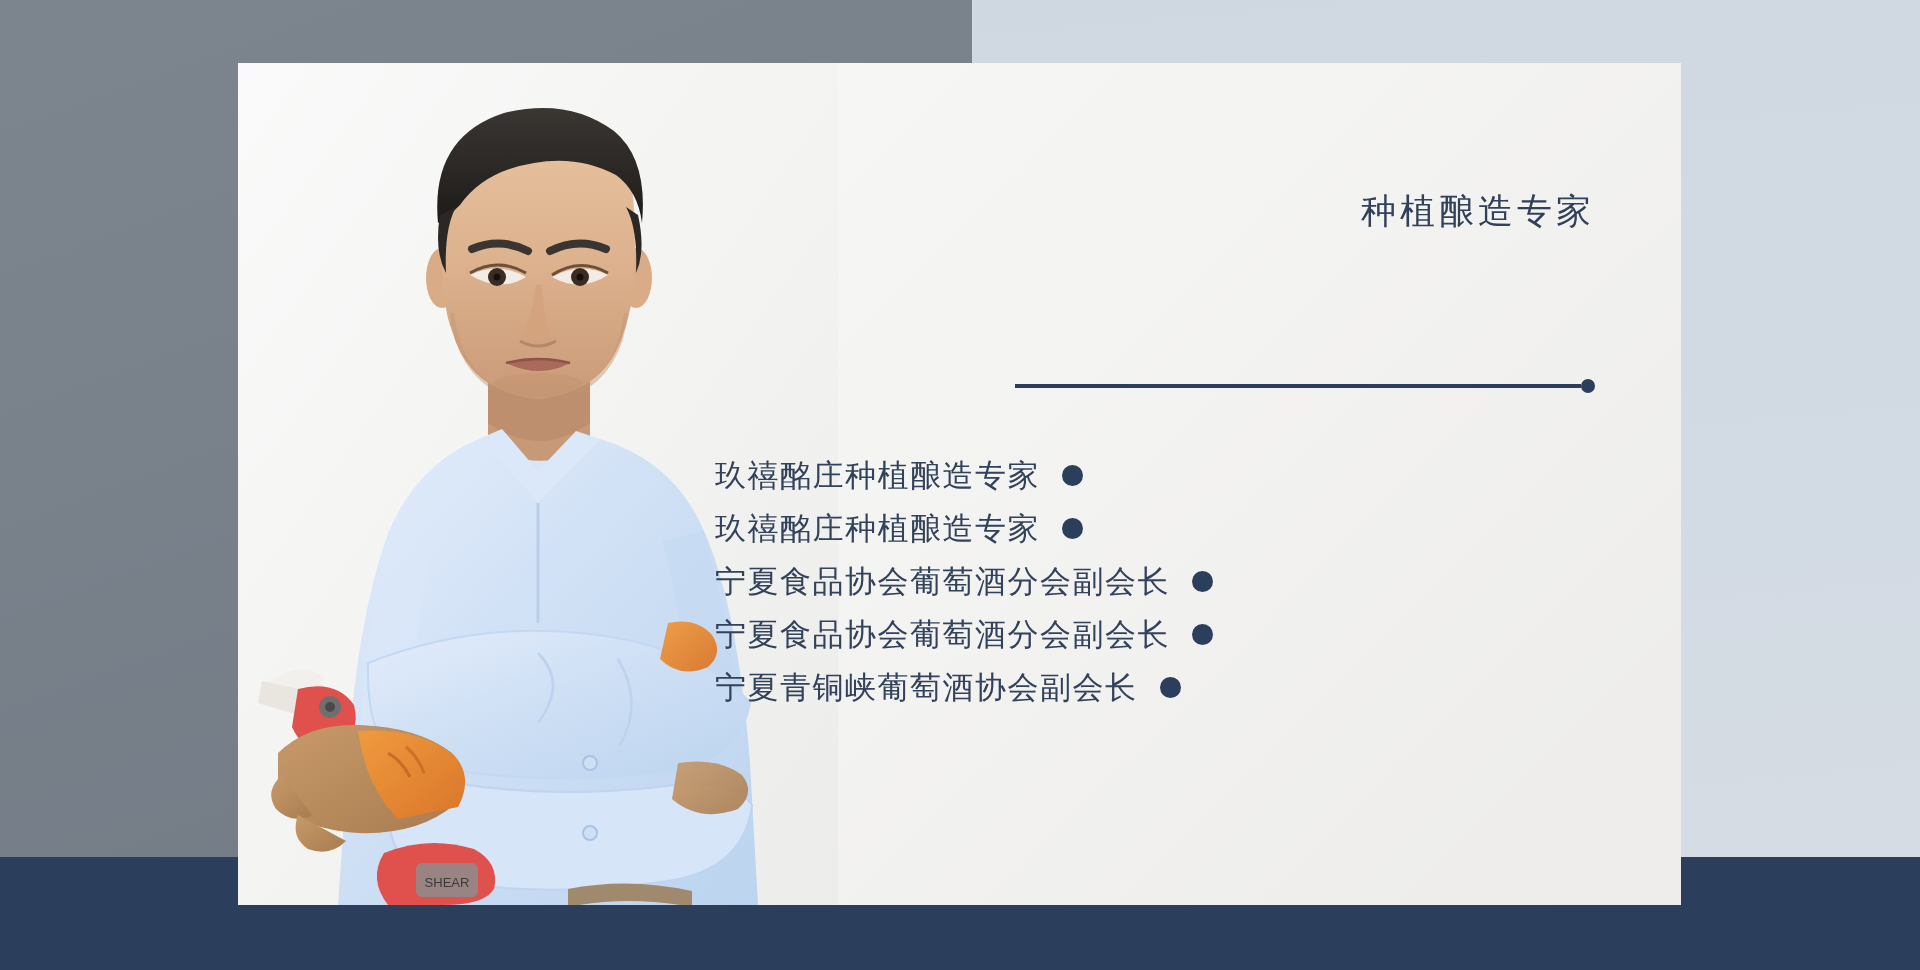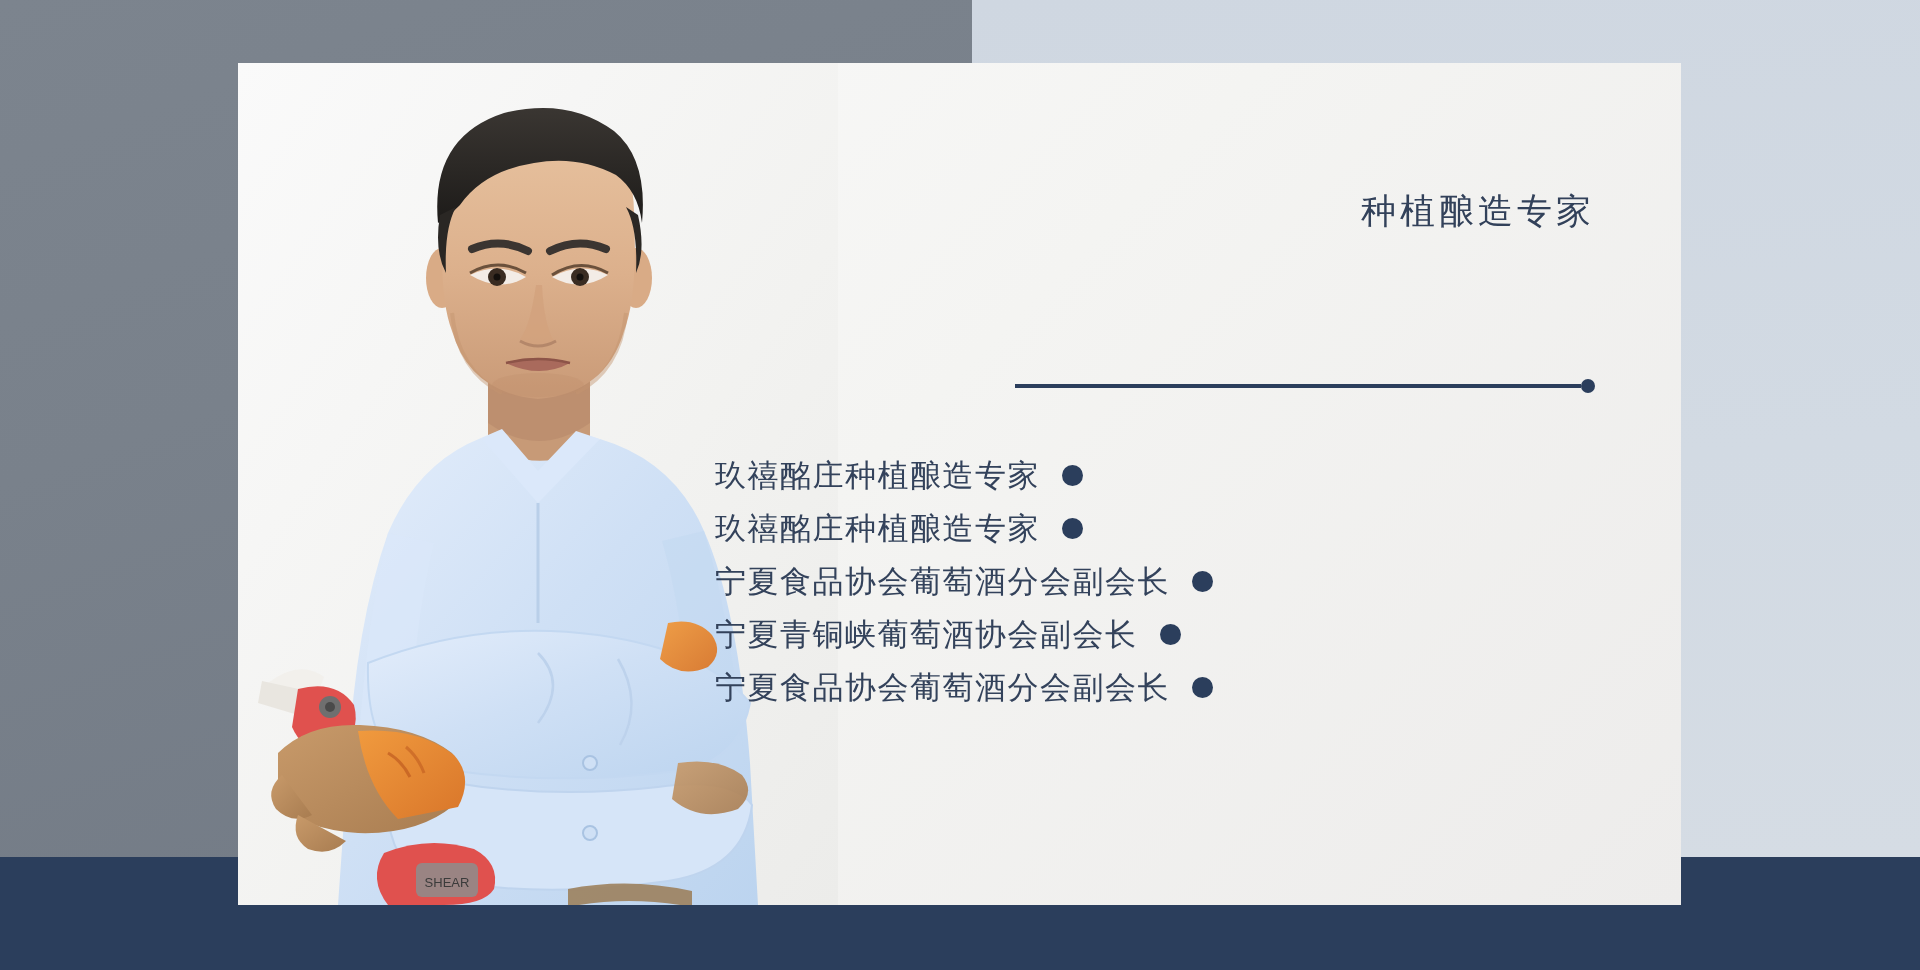--- a/index.html
+++ b/index.html
@@ -272,24 +272,24 @@
         </li>
         <li class="cred-item">
           <span class="cred-text">玖禧酩庄种植酿造专家</span>
           <span class="cred-dot"></span>
         </li>
         <li class="cred-item">
           <span class="cred-text">宁夏食品协会葡萄酒分会副会长</span>
           <span class="cred-dot"></span>
         </li>
         <li class="cred-item">
+          <span class="cred-text">宁夏食品协会葡萄酒分会副会长</span>
+          <span class="cred-dot"></span>
+        </li>
+        <li class="cred-item">
           <span class="cred-text">宁夏青铜峡葡萄酒协会副会长</span>
-          <span class="cred-dot"></span>
-        </li>
-        <li class="cred-item">
-          <span class="cred-text">宁夏食品协会葡萄酒分会副会长</span>
           <span class="cred-dot"></span>
         </li>
       </ul>
 
     </div>
   </div>
 </div>
 
 </body></html>

